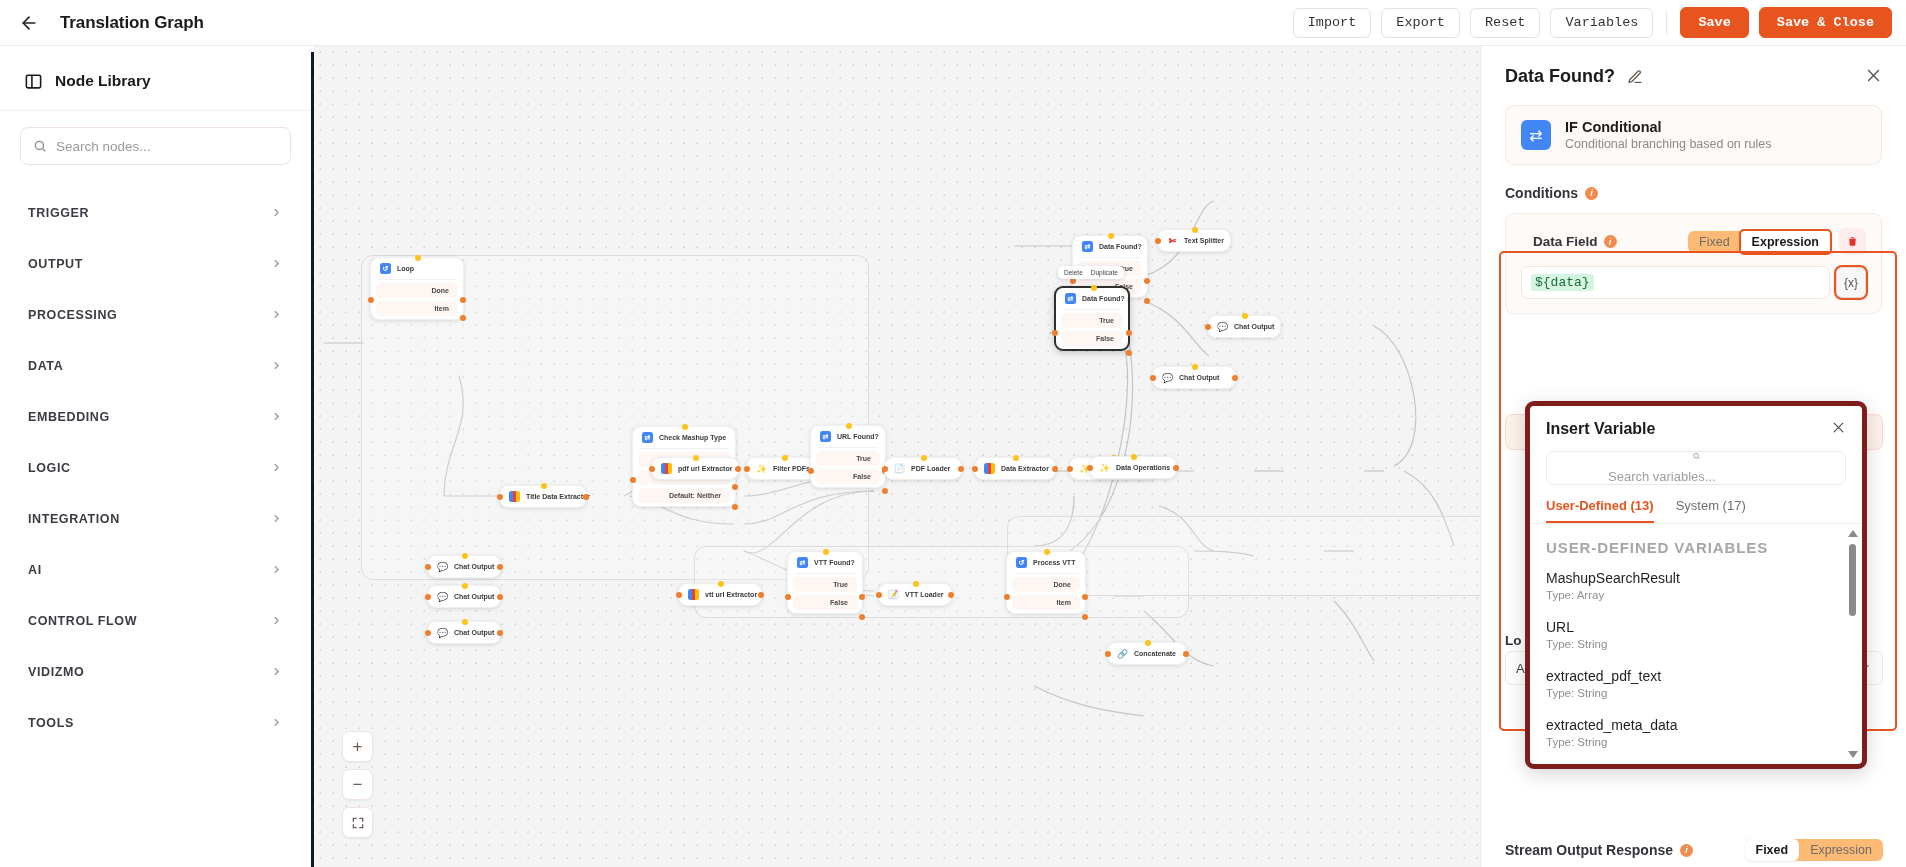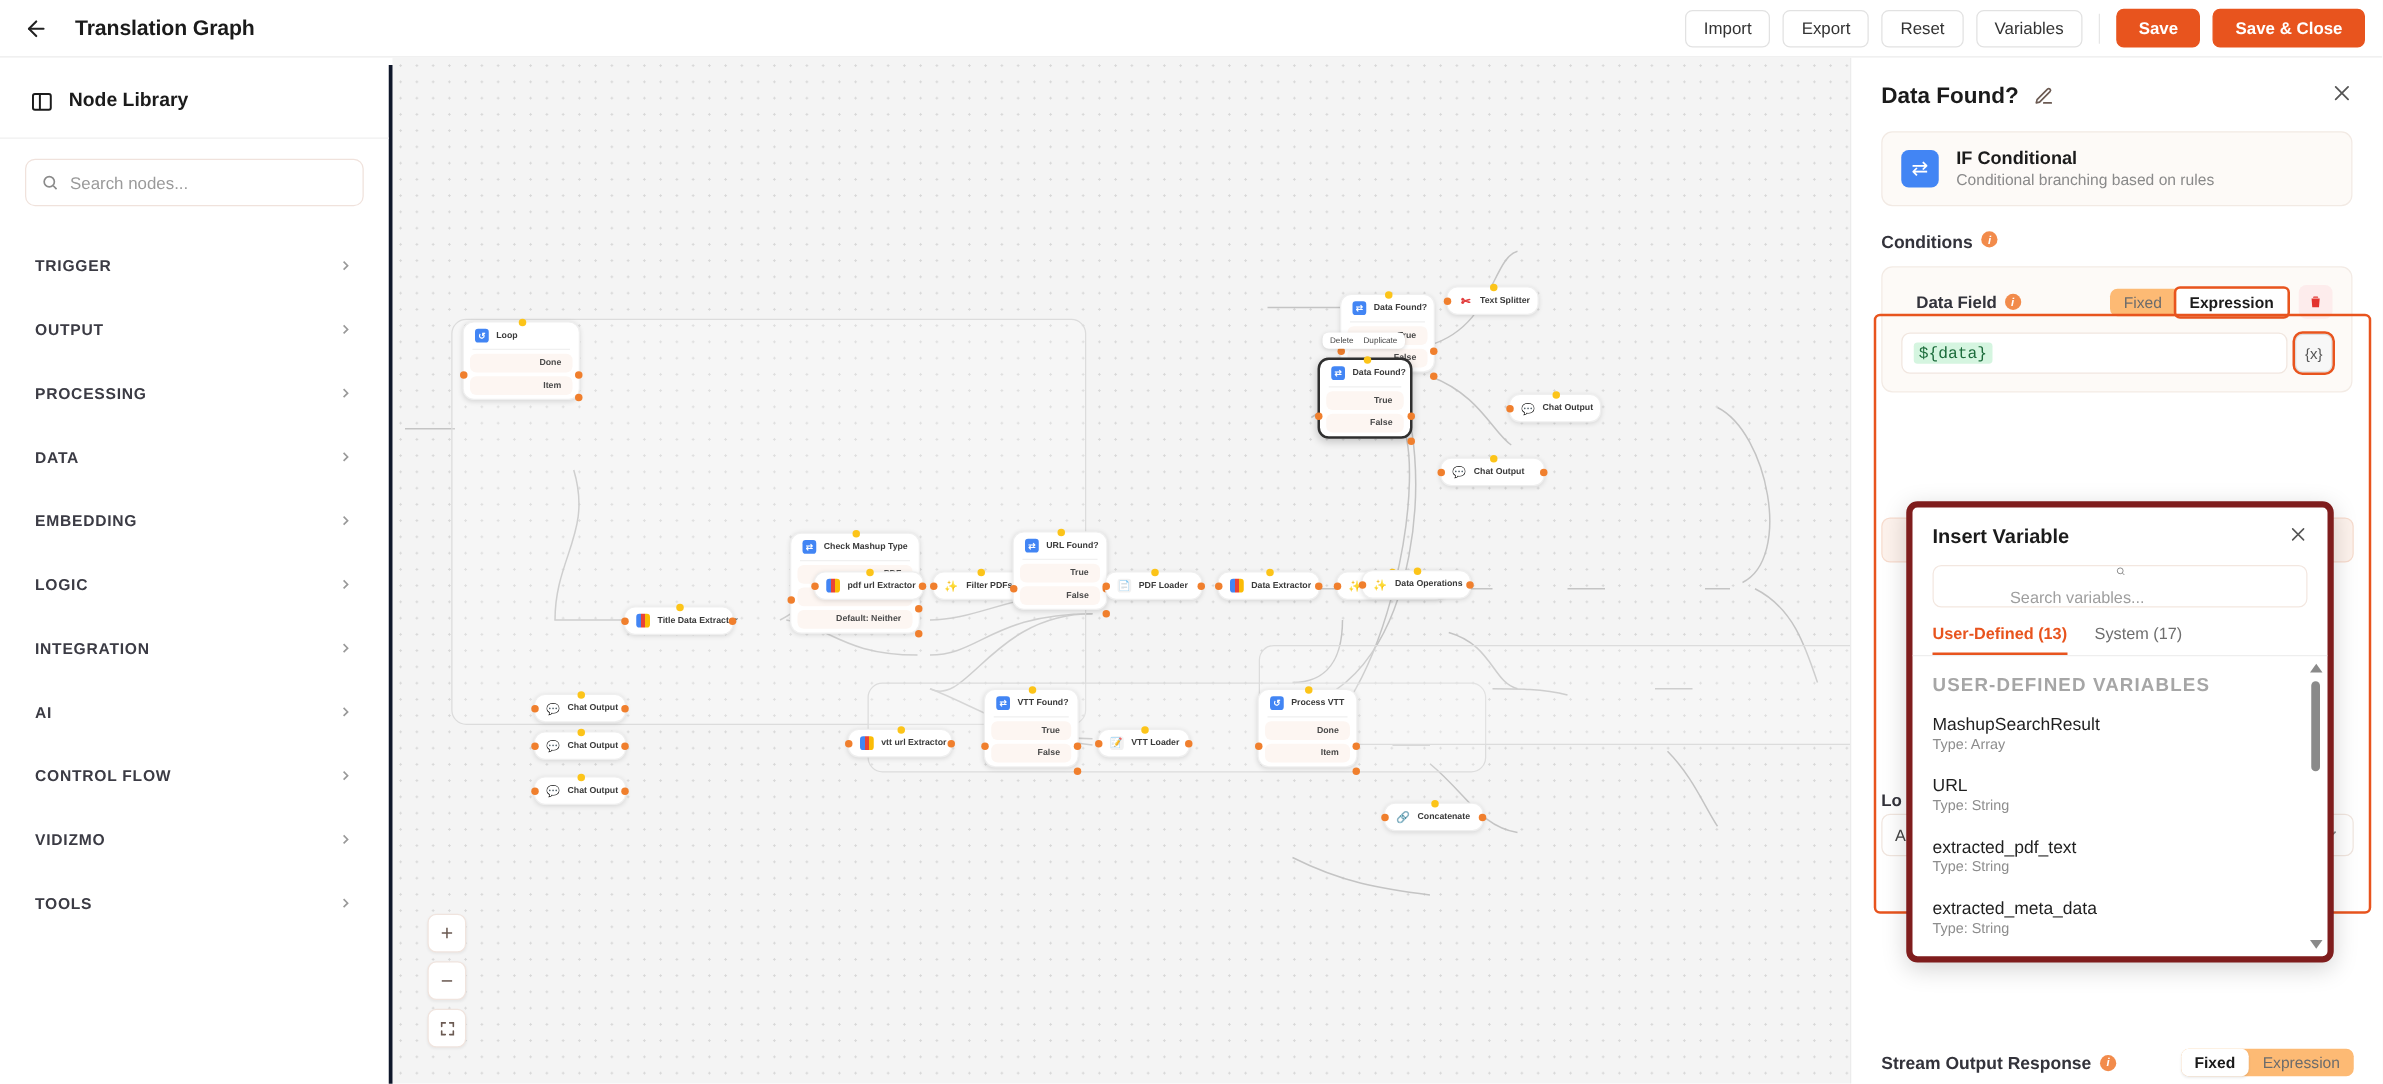--- a/index.html
+++ b/index.html
@@ -26,21 +26,21 @@
     font-size: 17px; font-weight: bold; color: #1b1b1b; margin-left: 14px;
     letter-spacing: -0.1px;
   }
   .topbar-actions {
     margin-left: auto; display: flex; align-items: center; gap: 10px;
     padding-right: 14px;
   }
   .tb-btn {
     height: 30px; padding: 0 14px; border: 1px solid #e2e2e2; border-radius: 6px;
     background: #fff; color: #333; font-size: 13.5px; cursor: pointer;
-    display: flex; align-items: center; font-family: Liberation Sans, sans-serif;
+    display: flex; align-items: center; font-family: Liberation Mono, monospace;
   }
   .tb-sep { width: 1px; height: 24px; background: #e6e6e6; margin: 0 3px; }
   .tb-btn.primary {
     background: #e8541e; border-color: #e8541e; color: #fff; font-weight: bold;
     height: 31px; padding: 0 17px;
   }
 
   
   .sidebar {
     position: absolute; top: 52px; left: 0; width: 314px; height: 821px;
@@ -146,21 +146,21 @@
   .node-card-ico {
     width: 30px; height: 30px; border-radius: 6px; background: #4285f4;
     display: flex; align-items: center; justify-content: center;
     color: #fff; font-size: 16px; flex: none;
   }
   .node-card-title { font-size: 14.5px; font-weight: bold; color: #1b1b1b; }
   .node-card-sub { font-size: 12.5px; color: #8a8a8a; margin-top: 2px; }
 
   .section-label {
     margin: 20px 0 0 24px; font-size: 14px; font-weight: bold; color: #33333b;
-    display: flex; align-items: flex-start; gap: 7px;
+    display: flex; align-items: center; gap: 7px;
   }
   .info-i {
     width: 13px; height: 13px; border-radius: 50%; background: #f28b4b; color: #fff;
     font-size: 9px; font-weight: bold; display: inline-flex;
     align-items: center; justify-content: center; font-style: italic;
   }
 
   .cond-outline {
     position: absolute; left: 18px; top: 205px; width: 398px; height: 480px;
     border: 2.5px solid #e8541e; border-radius: 5px; pointer-events: none; z-index: 18;

